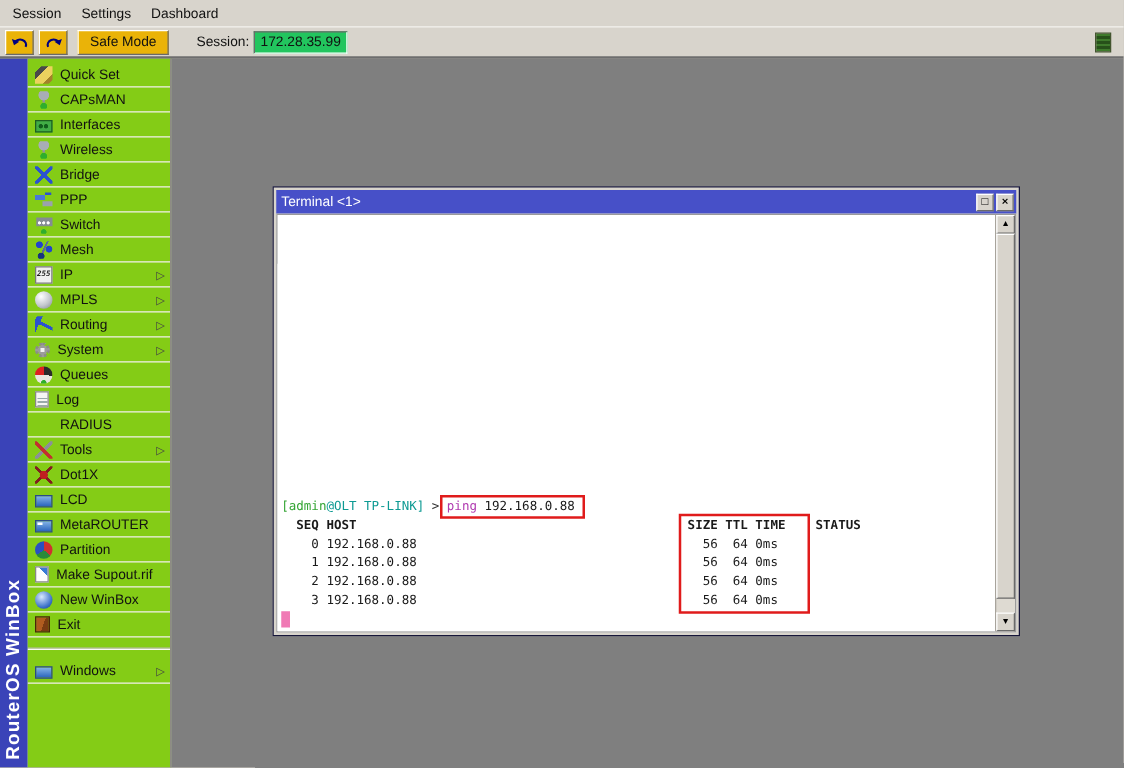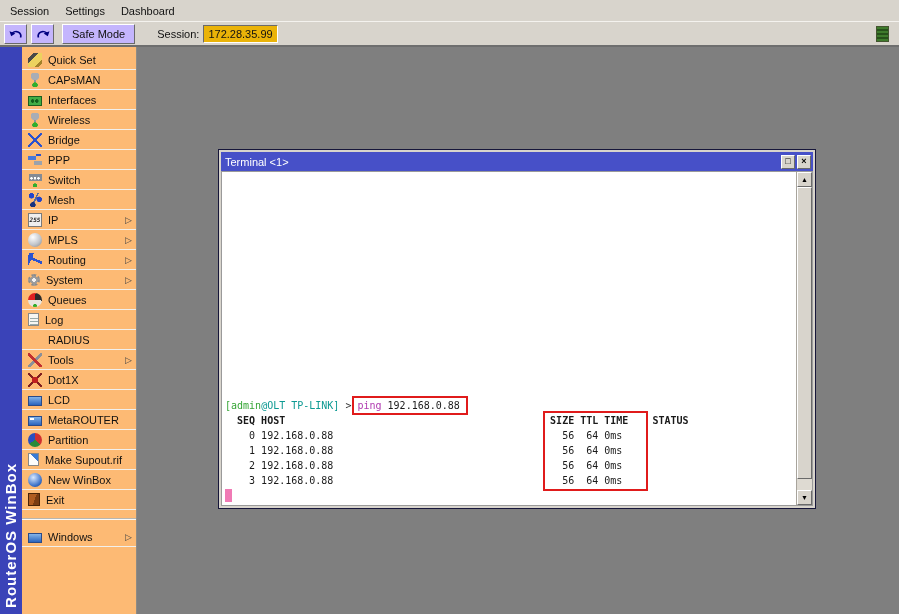--- a/index.html
+++ b/index.html
@@ -8,39 +8,39 @@
 
   .app { width:899px; height:614px; display:flex; flex-direction:column; background:#d8d4cc; }
 
   
   .menubar { height:21px; display:flex; align-items:center; padding-left:2px; background:#d8d4cc; }
   .menu-item { padding:3px 8px; cursor:default; }
 
   
   .toolbar { height:26px; display:flex; align-items:center; gap:4px; padding:0 4px;
              border-top:1px solid #f4f2ee; border-bottom:2px solid #6e6e6e; background:#d8d4cc; }
-  .tb-btn { height:20px; background:#c4b5fd; border:1px solid; border-color:#ffffff #6a6a6a #6a6a6a #ffffff;
+  .tb-btn { height:20px; background:#eab308; border:1px solid; border-color:#ffffff #6a6a6a #6a6a6a #ffffff;
             display:flex; align-items:center; justify-content:center; }
   .tb-btn.sq { width:23px; }
   .tb-btn.safe { padding:0 9px; margin-left:4px; }
   .session-label { margin-left:18px; }
-  .session-field { height:18px; min-width:62px; padding:2px 4px; background:#eab308;
+  .session-field { height:18px; min-width:62px; padding:2px 4px; background:#22c55e;
                    border:1px solid; border-color:#6a6a6a #ffffff #ffffff #6a6a6a; }
   .indicator { margin-left:auto; margin-right:6px; width:13px; height:16px;
                border:1px solid #43552f;
                background:repeating-linear-gradient(180deg,#3f7b2c 0 2px,#27511a 2px 4px); }
 
   
   .appbody { flex:1; display:flex; min-height:0; }
 
   .strip { width:22px; background:#3a43b8; position:relative; flex:none; }
   .strip .vtext { position:absolute; left:2px; bottom:6px; writing-mode:vertical-rl; transform:rotate(180deg);
                   color:#fff; font-weight:bold; font-size:15px; letter-spacing:1px; white-space:nowrap; }
 
-  .sidebar { width:115px; background:#fdba74; border-right:1px solid #8e8b85; padding-top:3px;
+  .sidebar { width:115px; background:#84cc16; border-right:1px solid #8e8b85; padding-top:3px;
              flex:none; display:flex; flex-direction:column; }
   .sb-item { height:20px; display:flex; align-items:center; padding:0 4px 0 6px;
              border-bottom:1px solid #f2f0ec; cursor:default; }
   .sb-item .label { flex:1; white-space:nowrap; overflow:hidden; }
   .sb-item .arrow { font-size:9px; color:#444; }
   .sb-sep { margin:8px 0 7px; border-top:1px solid #b9b6af; border-bottom:1px solid #fbfaf8; }
 
   
   .ic { width:14px; height:14px; margin-right:6px; flex:none; position:relative;
         display:flex; align-items:center; justify-content:center; }

